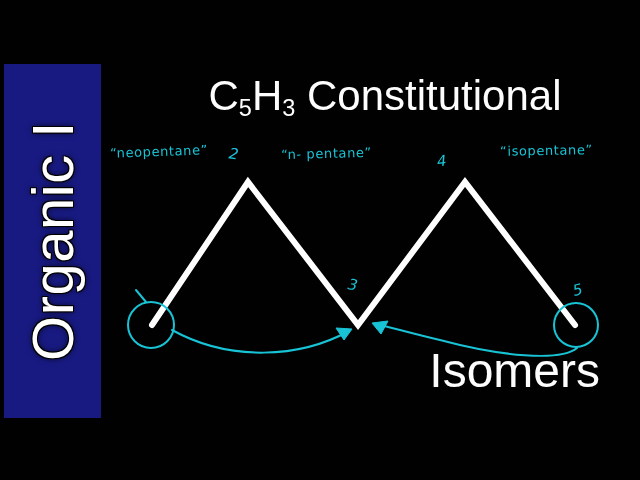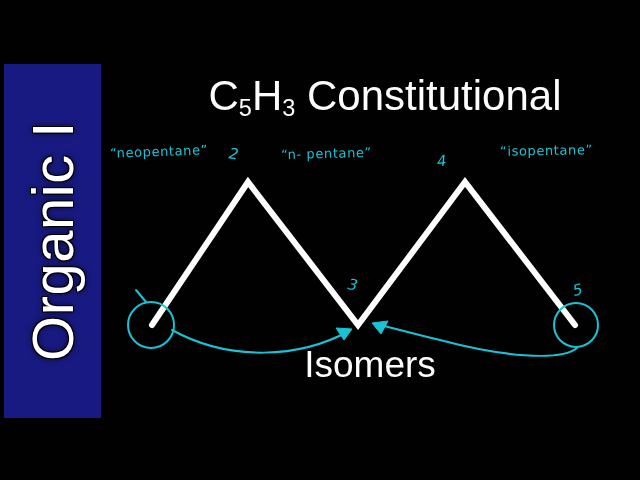--- a/index.html
+++ b/index.html
@@ -61,23 +61,23 @@
     vertical-align: baseline;
     position: relative;
     top: 0.26em;
     letter-spacing: 0;
   }
   #title-bottom {
     position: absolute;
     left: 140px;
     top: 346px;
     width: 460px;
-    text-align: center;
+    text-align: right;
     color: #FDFDFD;
-    font-size: 37px;
+    font-size: 48px;
     font-weight: 400;
     line-height: 1.05;
     white-space: nowrap;
   }
 
   
   #ink-canvas {
     position: absolute;
     left: 0;
     top: 0;

